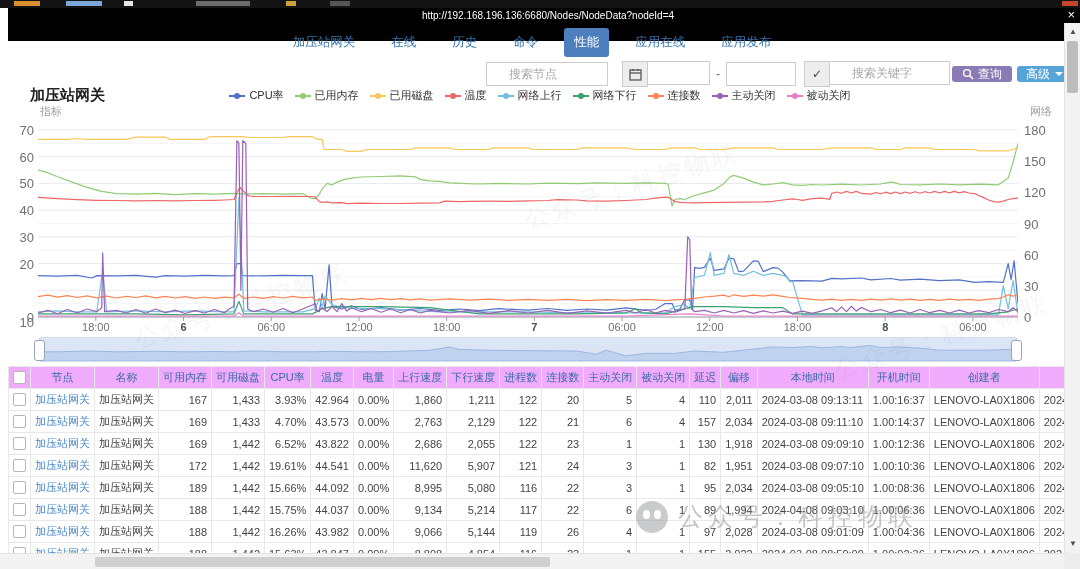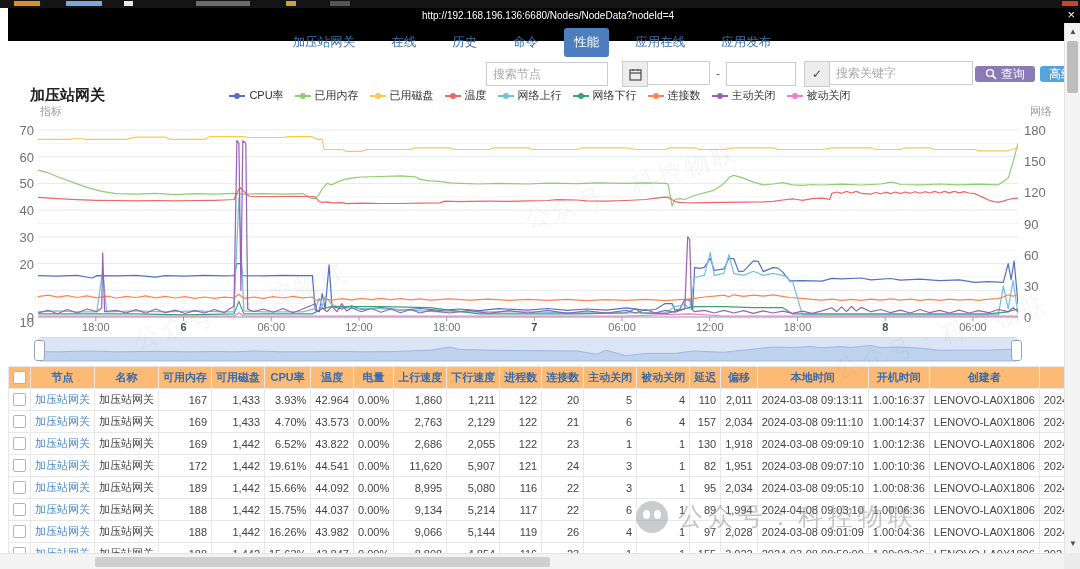--- a/index.html
+++ b/index.html
@@ -11,21 +11,21 @@
   
   .urlbar{position:absolute;top:8px;left:8px;width:1080px;height:33px;background:#000;color:#fff;
           font-size:10px;line-height:15px;text-align:center;}
   .closex{position:absolute;top:8px;right:5px;height:15px;line-height:14px;color:#fff;font-size:13px;cursor:pointer;}
   
   .nav{position:absolute;top:28px;left:0;width:1064px;display:flex;justify-content:center;gap:16px;align-items:center;}
   .tab{font-size:12.5px;color:#3672ad;padding:6px 10px;cursor:pointer;white-space:nowrap;}
   .tab.active{background:#4d7fbe;color:#fff;border-radius:3px;}
   
   .filters{position:absolute;top:61px;left:486px;display:flex;align-items:center;height:26px;}
-  .tinput{height:24px;border:1px solid #ccc;font-size:12px;padding:0 6px;color:#333;background:#fff;box-sizing:border-box;}
+  .tinput{height:24px;border:1px solid #ccc;font-size:12px;padding:0 22px;color:#333;background:#fff;box-sizing:border-box;}
   .tinput::placeholder{color:#a9a9a9;}
   .addon{width:26px;height:26px;background:#ededed;border:1px solid #ccc;box-sizing:border-box;
          display:flex;align-items:center;justify-content:center;font-size:12px;color:#444;}
   .joined{display:flex;}
   .joined .tinput{border-left:none;}
   .dash{margin:0 6px;color:#666;font-size:12px;}
   .btn{height:16px;display:flex;align-items:center;justify-content:center;color:#fff;font-size:12px;
        border-radius:3px;cursor:pointer;box-sizing:border-box;white-space:nowrap;}
   .btn-query{background:#8a7ab5;padding:0 10px;margin-left:2px;gap:4px;}
   .btn-adv{background:#57a4d9;padding:0 9px;margin-left:5px;gap:5px;}
@@ -49,21 +49,21 @@
          border:1px solid #d3ddf0;border-radius:3px;box-sizing:border-box;}
   #brush-svg{position:absolute;top:0;left:0;}
   .brush .sel{position:absolute;top:0;left:0;width:100%;height:100%;background:rgba(150,180,230,0.15);}
   .bhandle{position:absolute;top:2px;width:9px;height:19px;background:#fff;border:1px solid #9aa4b8;
            border-radius:3px;cursor:ew-resize;}
   .bhandle.l{left:-5px;} .bhandle.r{right:-5px;}
   
   .tblwrap{position:absolute;top:366px;left:8px;width:1056px;}
   table{border-collapse:collapse;width:1056px;table-layout:auto;}
   th,td{border:1px solid #e8e8e8;font-size:11px;height:22px;padding:0 4px;white-space:nowrap;box-sizing:border-box;}
-  th{background:#fdba74;color:#3a6ba8;font-weight:bold;text-align:center;}
+  th{background:#f0abfc;color:#3a6ba8;font-weight:normal;text-align:center;}
   td{color:#444;background:#fff;}
   td.tl{text-align:left;} td.tr{text-align:right;} td.tc{text-align:left;}
   td.link{color:#4c89c8;cursor:pointer;}
   .cb{display:inline-block;width:11px;height:11px;border:1px solid #b5b5b5;border-radius:2px;background:#fff;vertical-align:middle;}
   .cbcell{text-align:center;width:26px;}
   
   .wm-main{position:absolute;top:500px;left:636px;display:flex;align-items:center;gap:10px;
            opacity:0.5;color:#8e8e8e;font-size:25px;letter-spacing:5px;pointer-events:none;}
   .wmicon{width:32px;height:32px;border-radius:50%;background:#97999c;position:relative;flex:none;}
   .wmicon em{position:absolute;width:7px;height:9px;border-radius:50%;background:#fff;top:9px;}
@@ -120,21 +120,21 @@
             <line x1="4" y1="1" x2="4" y2="3" stroke="#555" stroke-width="1.3"></line>
             <line x1="9" y1="1" x2="9" y2="3" stroke="#555" stroke-width="1.3"></line>
           </svg>
       </div>
       <input class="tinput" style="width: 62px;">
     </div>
     <span class="dash">-</span>
     <input class="tinput" style="width: 70px;">
     <div class="joined" style="margin-left:8px;">
       <div class="addon">✓</div>
-      <input class="tinput" style="width: 143px;" placeholder="搜索关键字">
+      <input class="tinput" style="width: 120px;" placeholder="搜索关键字">
     </div>
     <div class="btn btn-query">
       <svg width="12" height="12" viewBox="0 0 12 12">
           <circle cx="5" cy="5" r="3.4" fill="none" stroke="#fff" stroke-width="1.4"></circle>
           <line x1="7.6" y1="7.6" x2="11" y2="11" stroke="#fff" stroke-width="1.6"></line>
         </svg>
       <span>查询</span>
     </div>
     <div class="btn btn-adv">
       <span>高级</span>

